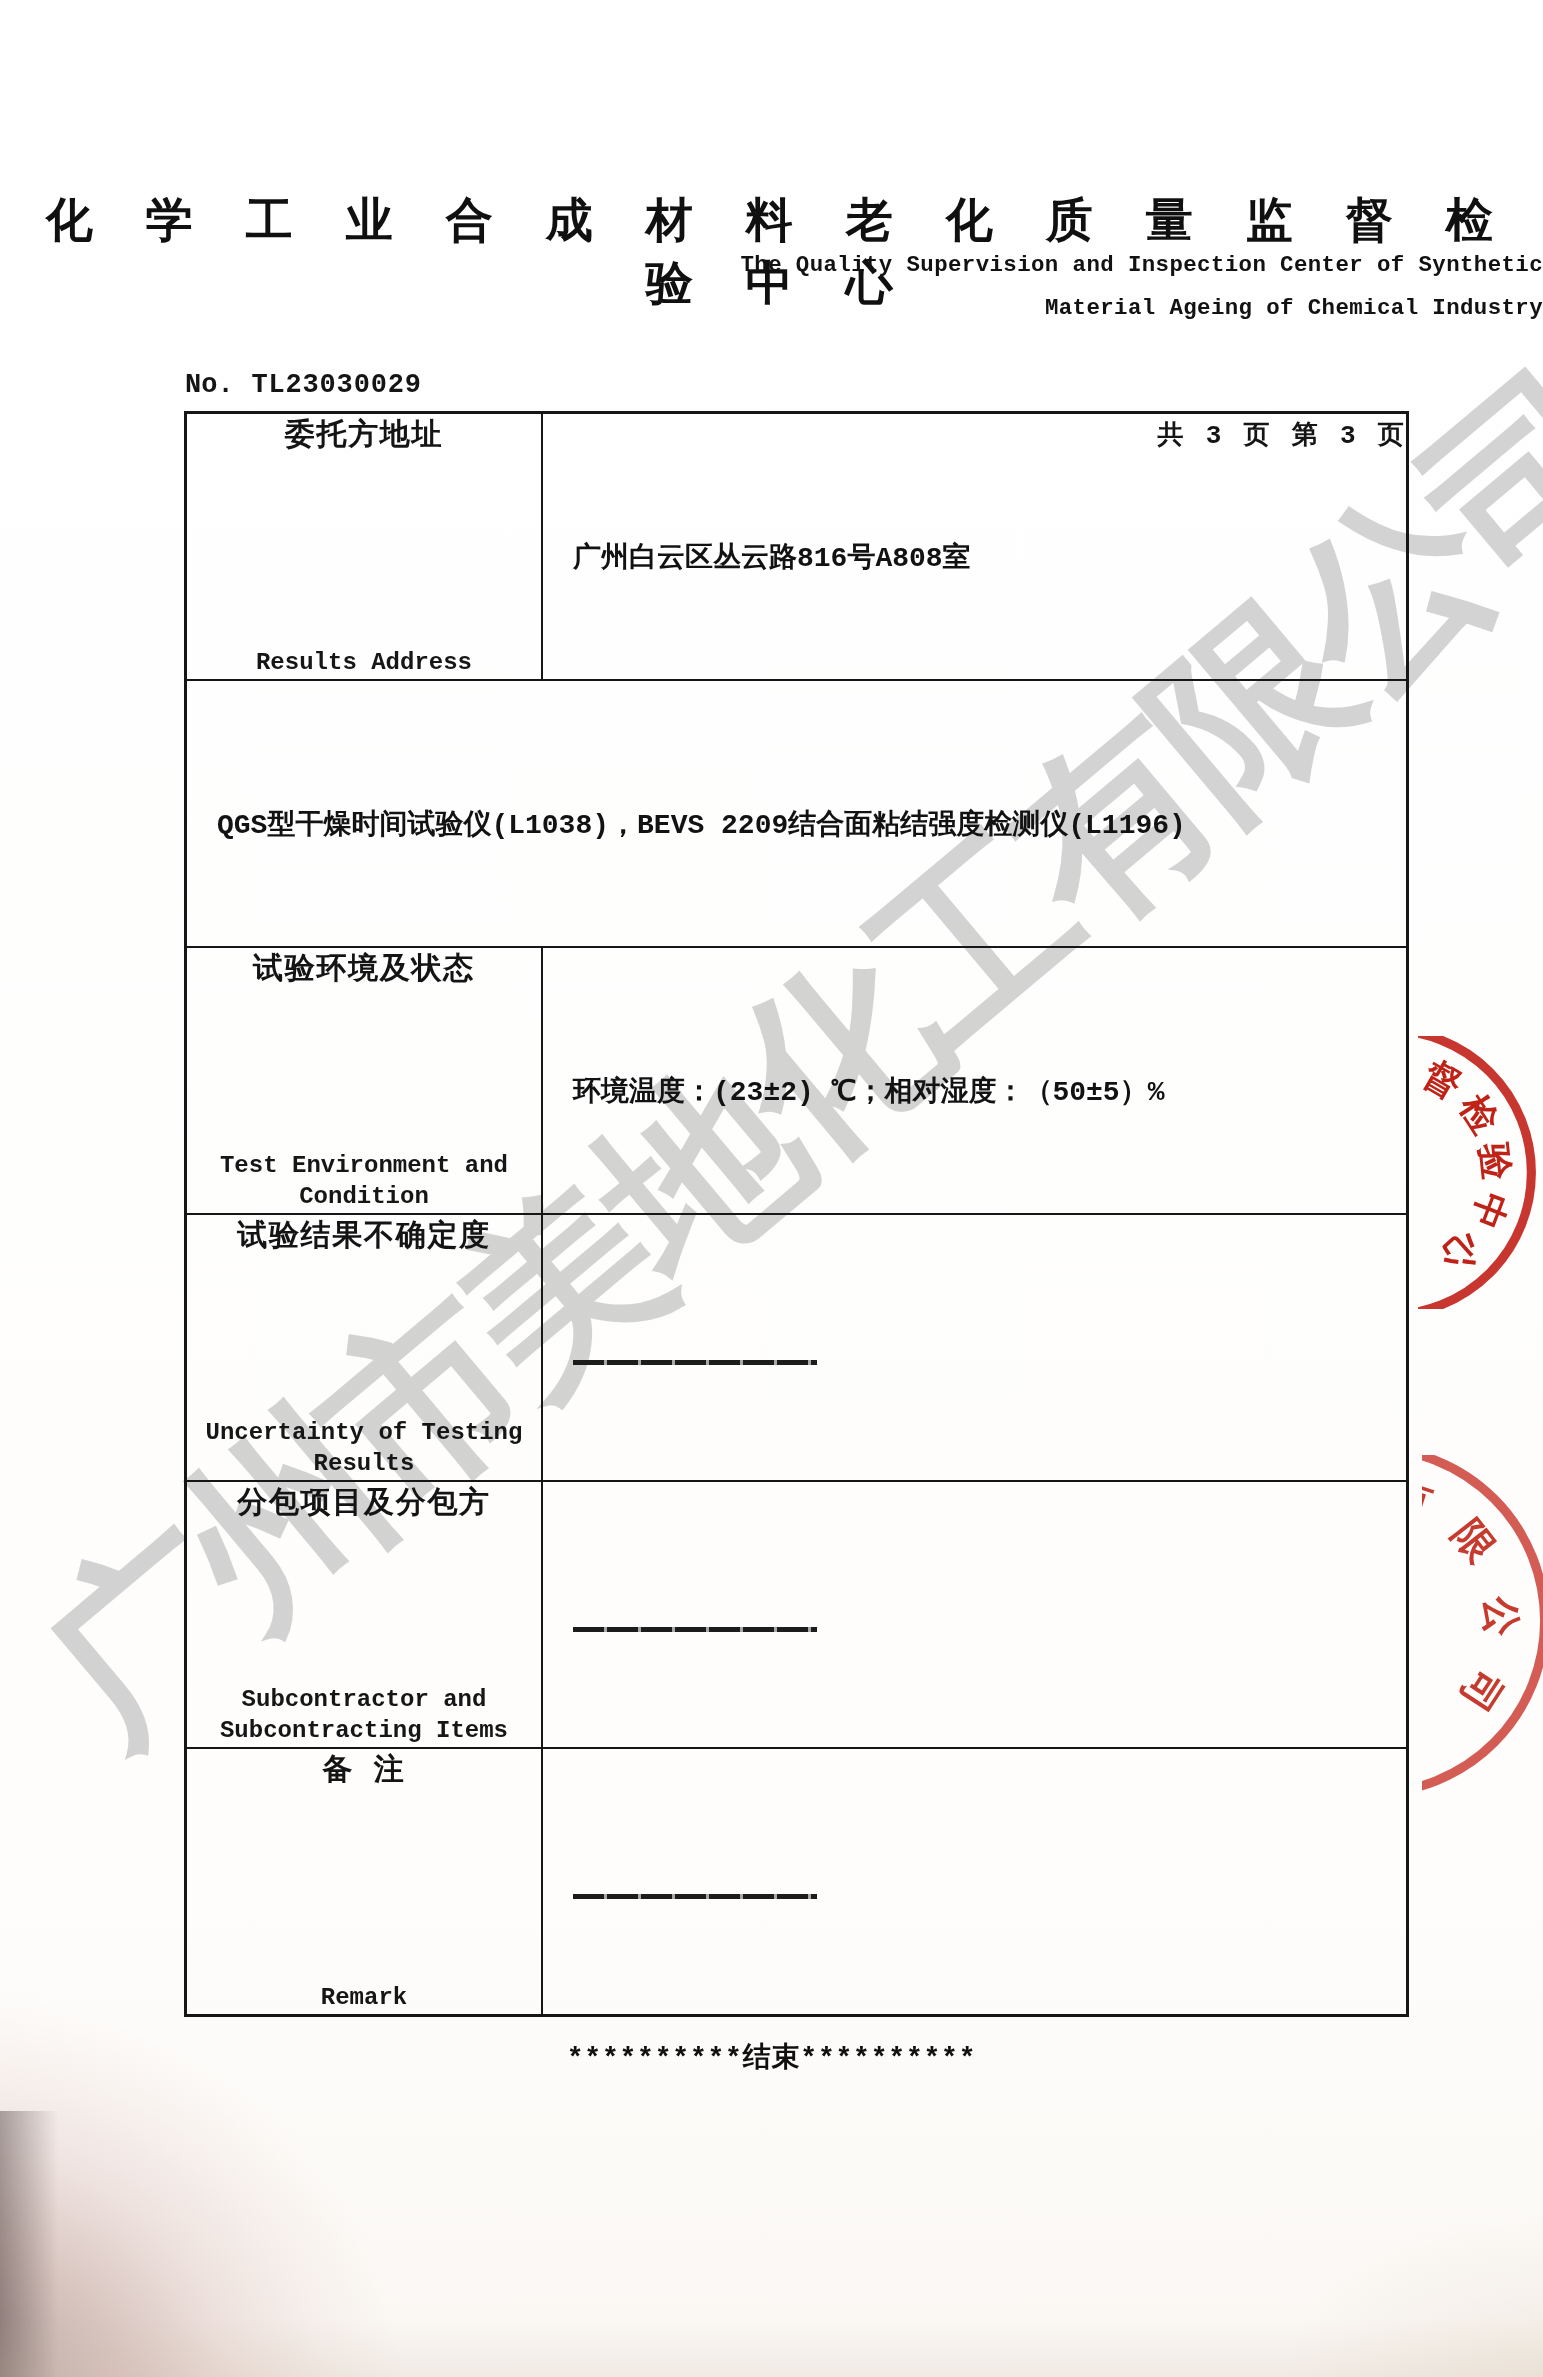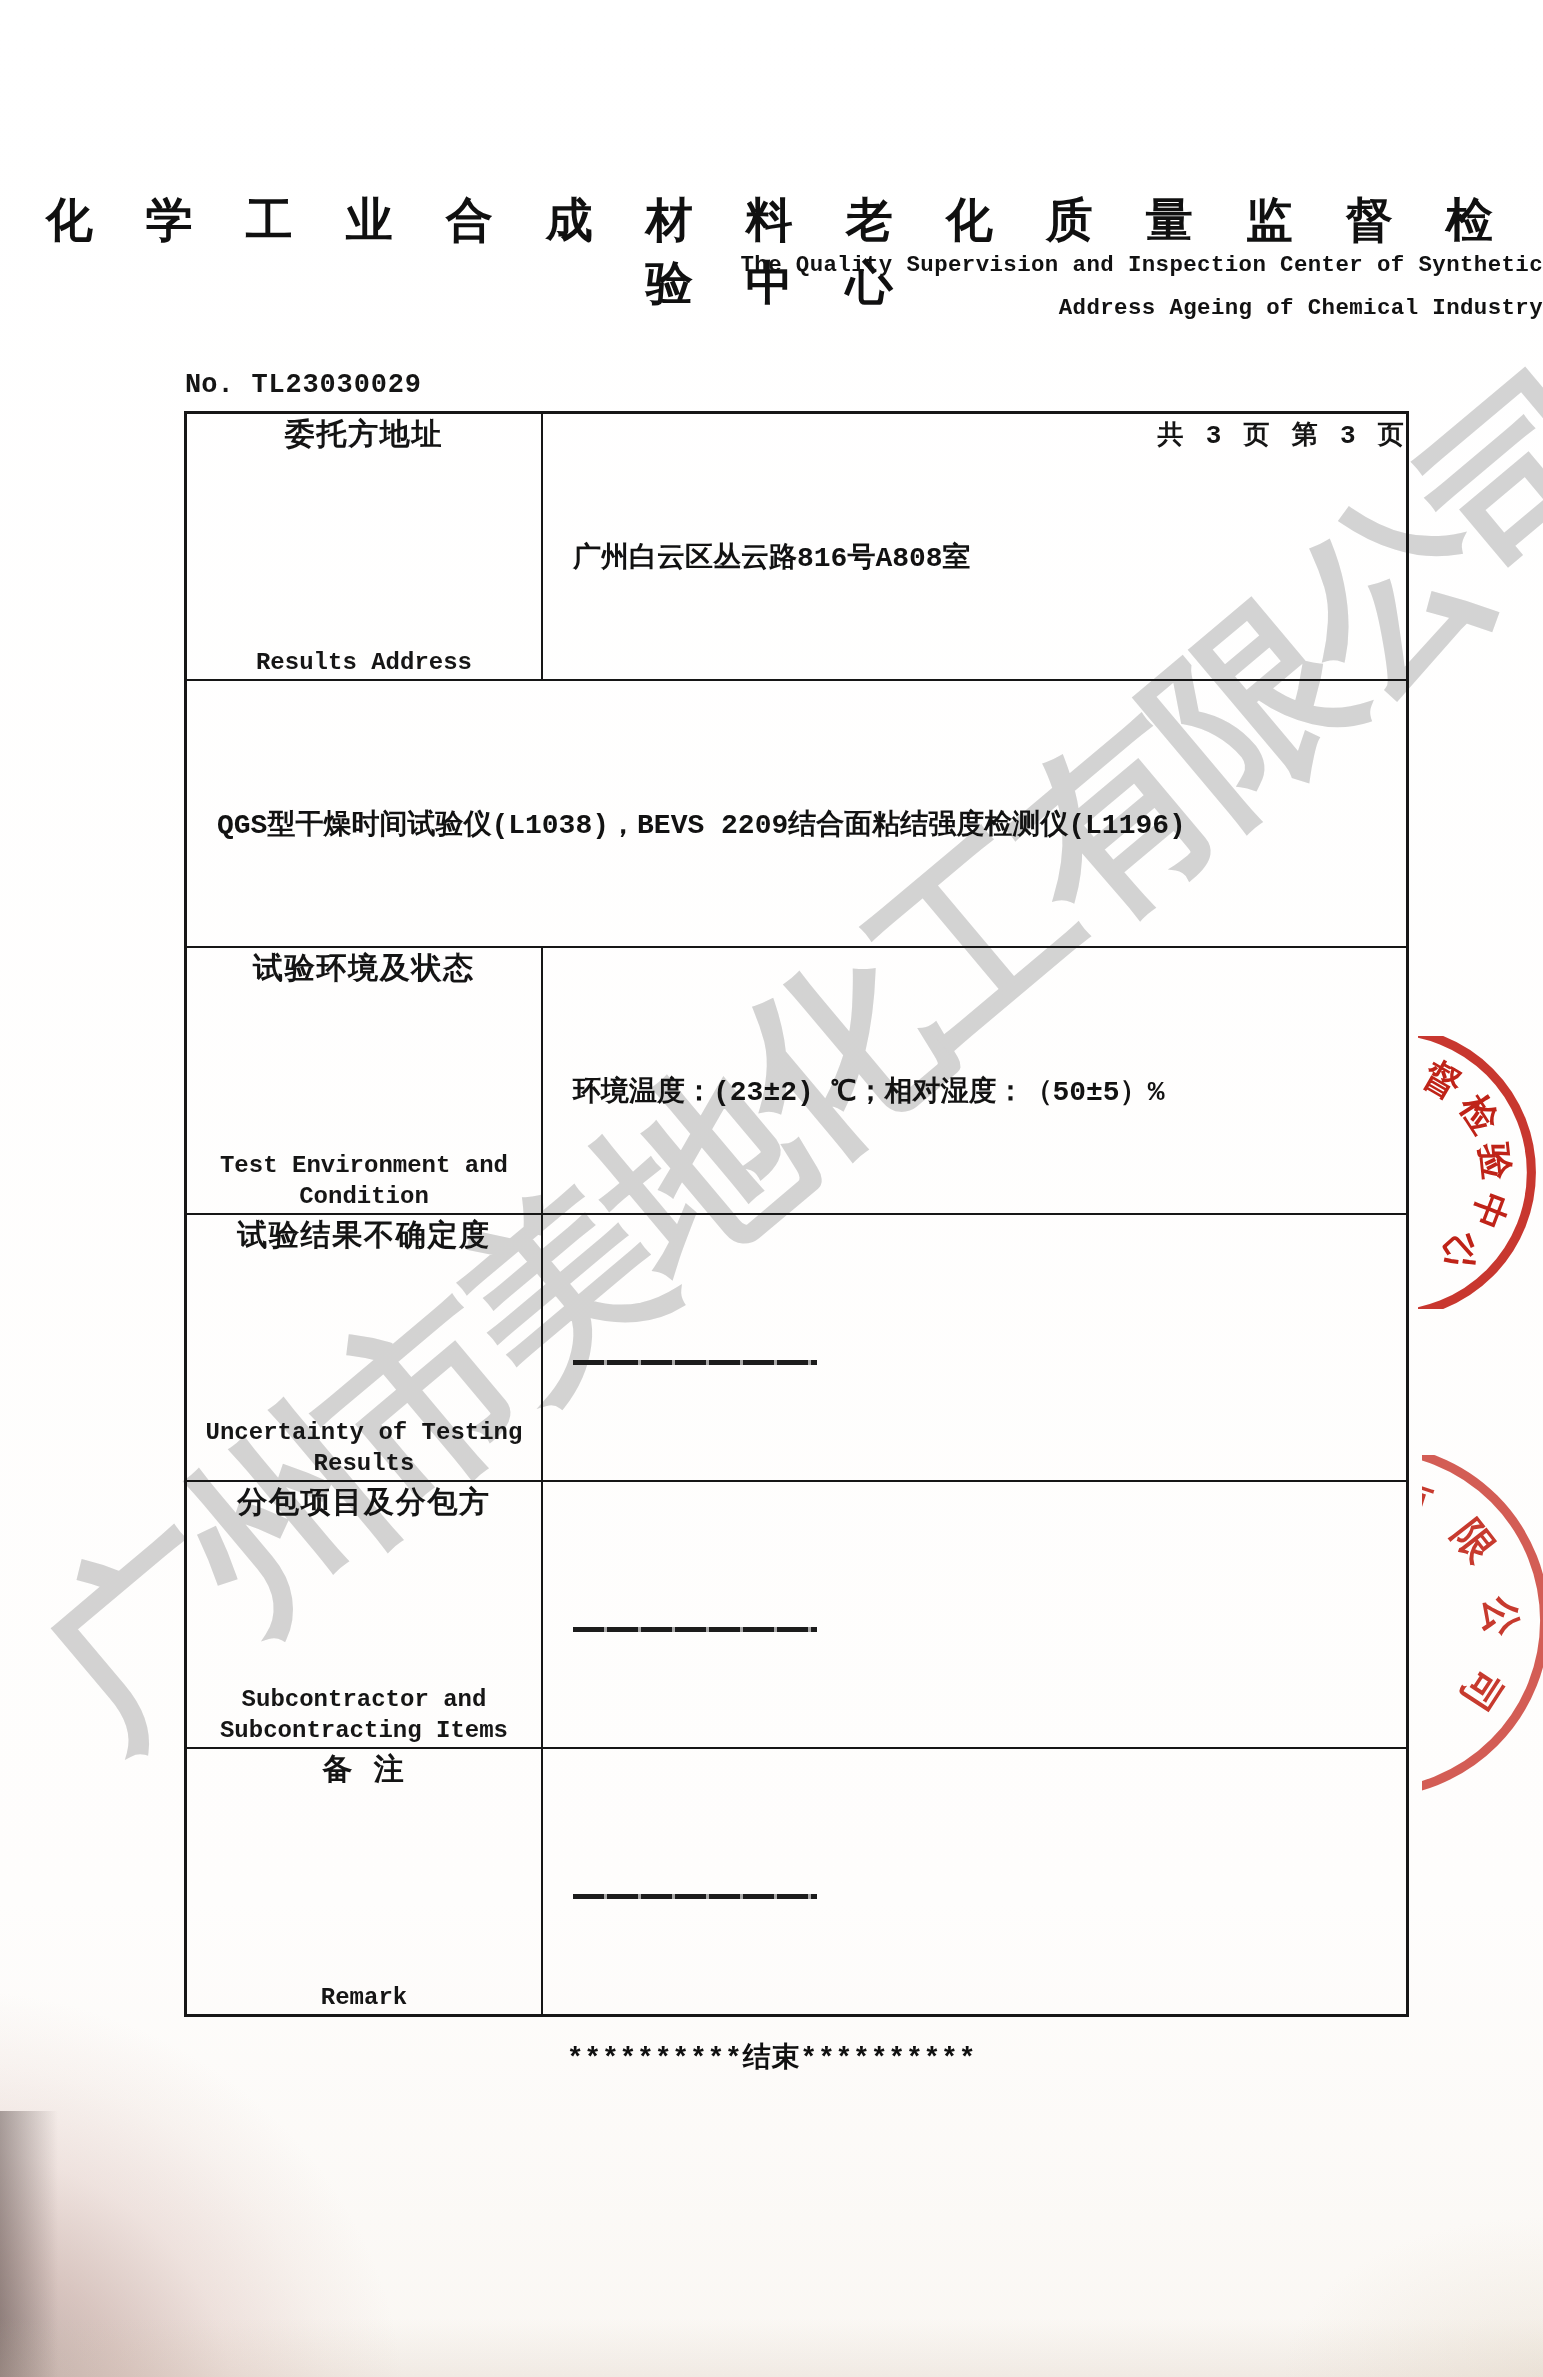--- a/index.html
+++ b/index.html
@@ -62,21 +62,21 @@
 </style>
 </head>
 <body>
 
 <div id="sheet">
 
   <div class="watermark">广州市美地化工有限公司</div>
 
   <div class="title-cn">化 学 工 业 合 成 材 料 老 化 质 量 监 督 检 验 中 心</div>
   <div class="title-en" id="title-en-1">The Quality Supervision and Inspection Center of Synthetic</div>
-  <div class="title-en" id="title-en-2">Address Ageing of Chemical Industry</div>
+  <div class="title-en" id="title-en-2">Material Ageing of Chemical Industry</div>
 
   <div class="report-no">
     <span>No.</span><span class="num">TL23030029</span>
   </div>
   <div class="page-info">共 3 页 第 3 页</div>
 
   <div class="report-table">
 
     <div class="t-row">
       <div class="cell-label">

